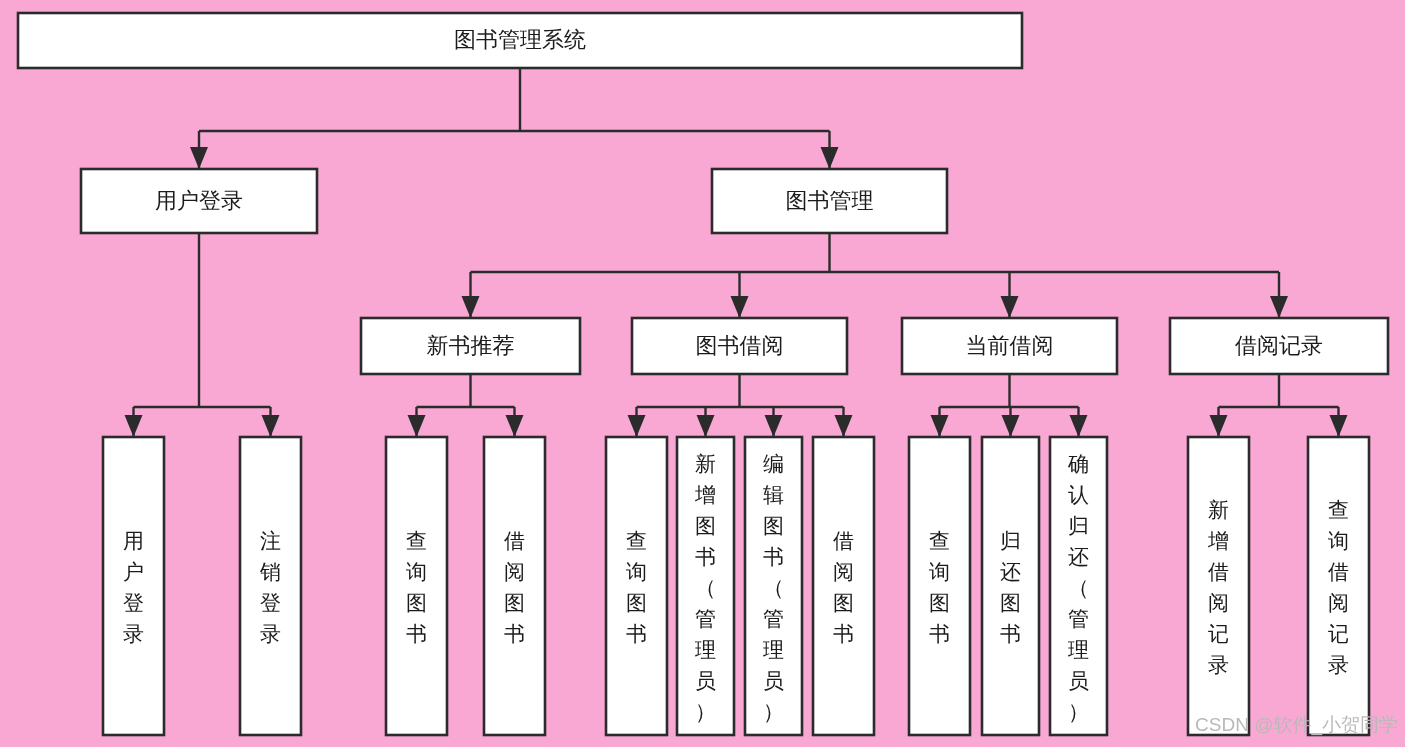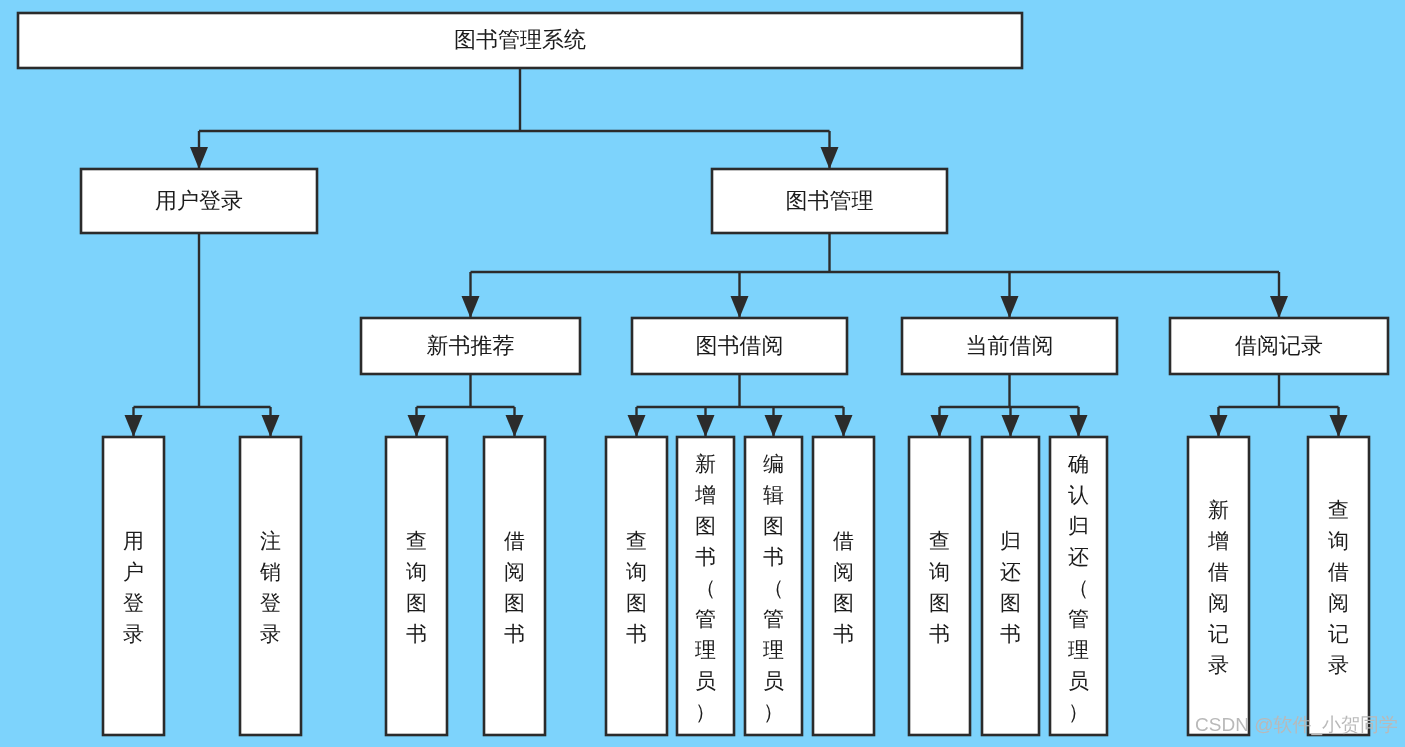--- a/index.html
+++ b/index.html
@@ -8,21 +8,21 @@
     padding: 0;
     background: #ffffff;
   }
   body {
     font-family: "Liberation Sans", "DejaVu Sans", sans-serif;
   }
   #diagram-root {
     position: relative;
     width: 1405px;
     height: 747px;
-    background: #7dd3fc;
+    background: #f9a8d4;
     overflow: hidden;
   }
   svg.diagram-canvas {
     position: absolute;
     top: 0;
     left: 0;
     width: 1405px;
     height: 747px;
     display: block;
   }

